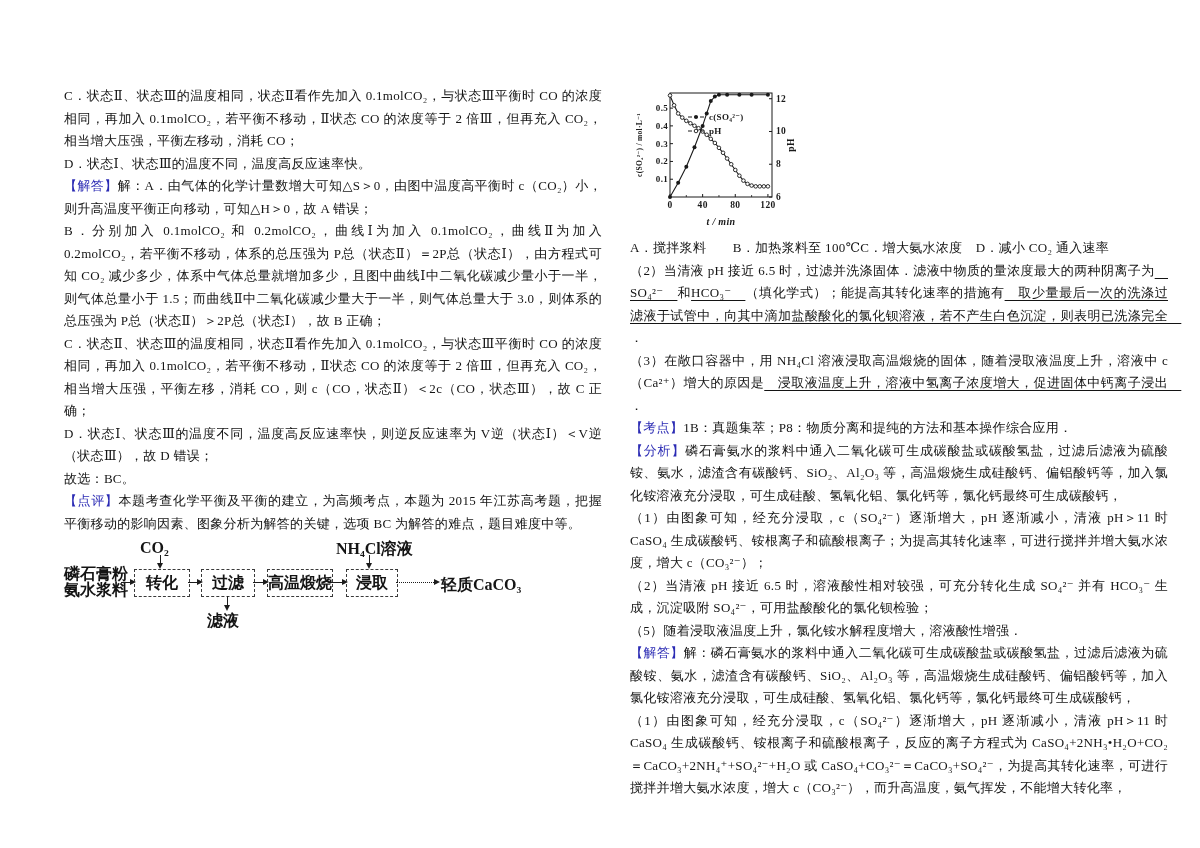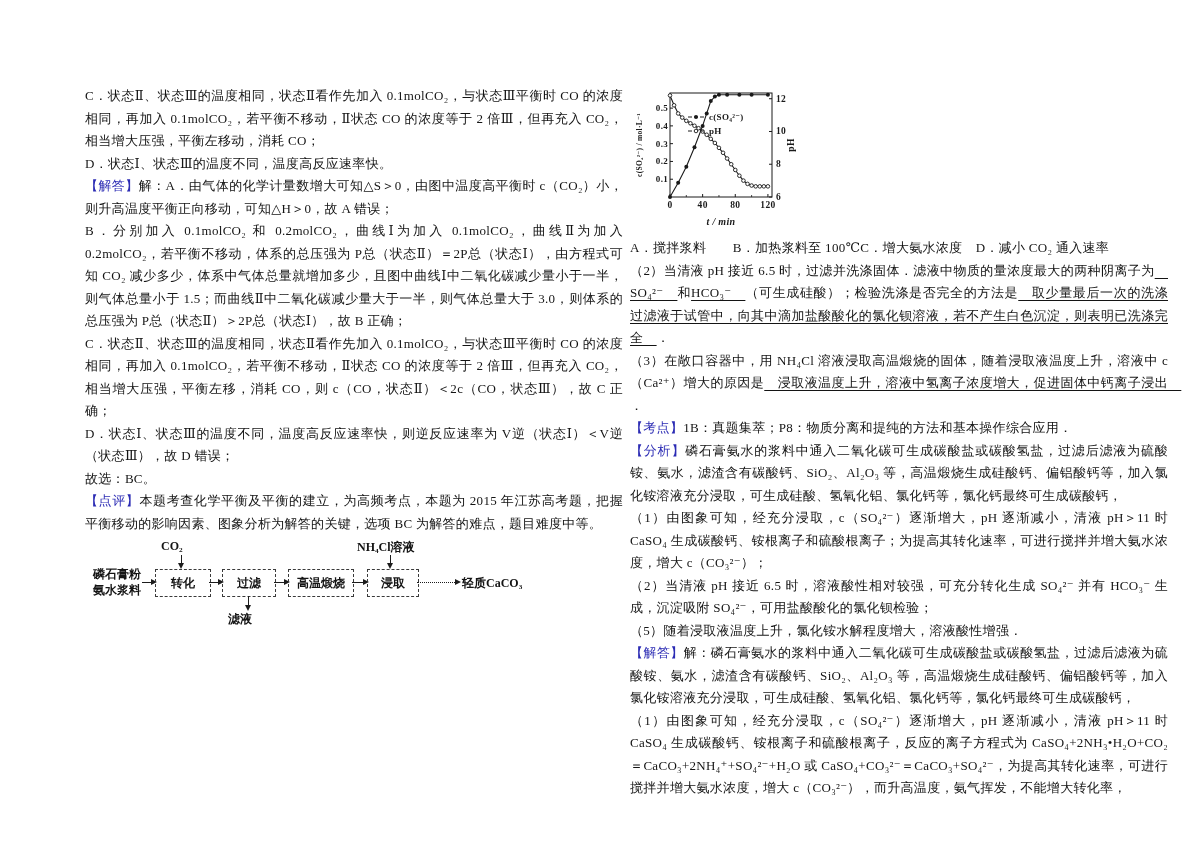--- a/index.html
+++ b/index.html
@@ -1,26 +1,26 @@
 <!DOCTYPE html>
 <html style="--label-blue: #2b2bb4;"><head>
 <meta charset="utf-8">
 <style>
   html,body{margin:0;padding:0;background:#ffffff;}
   .page{position:relative;width:1200px;height:848px;background:#fff;overflow:hidden;
         font-family:"Liberation Serif","DejaVu Serif",serif;color:#141414;}
   .col{position:absolute;top:85px;font-size:13px;text-align:justify;letter-spacing:.3px;}
-  .col-left{left:85px;width:538px;}
+  .col-left{left:64px;width:538px;}
   .col-right{left:630px;width:538px;}
   .col p{margin:0;line-height:22.5px;}
   .lbl{color:var(--label-blue,#2b2bb4);}
   .u{text-decoration:underline;text-underline-offset:3px;}
   .sec-heading{font-weight:bold;margin-top:2px;}
   
-  .flowchart{position:relative;height:96px;margin:4px 0 8px 0;font-size:12px;letter-spacing:0;}
+  .flowchart{position:relative;height:96px;margin:4px 0 8px 0;font-size:16px;letter-spacing:0;}
   .fc-box{position:absolute;height:26px;border:1px dashed #3a3a3a;display:flex;align-items:center;
           justify-content:center;font-weight:bold;}
   .fc-text{position:absolute;font-weight:bold;white-space:nowrap;}
   .ar-r{position:absolute;height:0;border-top:1.3px solid #1c1c1c;}
   .ar-r::after{content:"";position:absolute;right:-2px;top:-3.7px;width:0;height:0;
           border-left:6px solid #1c1c1c;border-top:3px solid transparent;border-bottom:3px solid transparent;}
   .ar-r.dotted{border-top-style:dotted;}
   .ar-d{position:absolute;width:0;border-left:1.3px solid #1c1c1c;}
   .ar-d::after{content:"";position:absolute;left:-3.7px;bottom:-2px;width:0;height:0;
           border-top:6px solid #1c1c1c;border-left:3px solid transparent;border-right:3px solid transparent;}
@@ -149,21 +149,21 @@
           <circle cx="135.92000000000002" cy="101.35433070866141" r="1.8" fill="#ffffff" stroke="#1a1a1a" stroke-width="0.9"></circle>
           <line x1="56" y1="32" x2="73" y2="32" stroke="#1a1a1a" stroke-width="1" stroke-dasharray="4,2"></line>
           <circle cx="64" cy="32" r="2" fill="#1a1a1a"></circle>
           <text x="77" y="35" text-anchor="start" font-size="9" font-family="&quot;Liberation Serif&quot;,&quot;DejaVu Serif&quot;,serif" font-weight="700" fill="#1a1a1a">c(SO₄²⁻)</text>
           <line x1="56" y1="46" x2="73" y2="46" stroke="#1a1a1a" stroke-width="1" stroke-dasharray="4,2"></line>
           <circle cx="64" cy="46" r="1.8" fill="#fff" stroke="#1a1a1a" stroke-width="0.9"></circle>
           <text x="77" y="49" text-anchor="start" font-size="9" font-family="&quot;Liberation Serif&quot;,&quot;DejaVu Serif&quot;,serif" font-weight="700" fill="#1a1a1a">pH</text>
         </svg>
     </div>
     <p>A．搅拌浆料　　B．加热浆料至 100℃C．增大氨水浓度　D．减小 CO₂ 通入速率</p>
-    <p><span>（2）当清液 pH 接近 6.5 时，过滤并洗涤固体．滤液中物质的量浓度最大的两种阴离子为</span><span class="u">　SO₄²⁻　</span><span>和</span><span class="u">HCO₃⁻　</span><span>（可生成硅酸）；检验洗涤是否完全的方法是</span><span class="u">　取少量最后一次的洗涤过滤液于试管中，向其中滴加盐酸酸化的氯化钡溶液，若不产生白色沉淀，则表明已洗涤完全　</span><span>．</span></p>
+    <p><span>（2）当清液 pH 接近 6.5 时，过滤并洗涤固体．滤液中物质的量浓度最大的两种阴离子为</span><span class="u">　SO₄²⁻　</span><span>和</span><span class="u">HCO₃⁻　</span><span>（填化学式）；能提高其转化速率的措施有</span><span class="u">　取少量最后一次的洗涤过滤液于试管中，向其中滴加盐酸酸化的氯化钡溶液，若不产生白色沉淀，则表明已洗涤完全　</span><span>．</span></p>
     <p><span>（3）在敞口容器中，用 NH₄Cl 溶液浸取高温煅烧的固体，随着浸取液温度上升，溶液中 c（Ca²⁺）增大的原因是</span><span class="u">　浸取液温度上升，溶液中氢离子浓度增大，促进固体中钙离子浸出　</span><span>．</span></p>
     <p><span class="lbl">【考点】</span><span>1B：真题集萃；P8：物质分离和提纯的方法和基本操作综合应用．</span></p>
     <p><span class="lbl">【分析】</span><span>磷石膏氨水的浆料中通入二氧化碳可生成碳酸盐或碳酸氢盐，过滤后滤液为硫酸铵、氨水，滤渣含有碳酸钙、SiO₂、Al₂O₃ 等，高温煅烧生成硅酸钙、偏铝酸钙等，加入氯化铵溶液充分浸取，可生成硅酸、氢氧化铝、氯化钙等，氯化钙最终可生成碳酸钙，</span></p>
     <p>（1）由图象可知，经充分浸取，c（SO₄²⁻）逐渐增大，pH 逐渐减小，清液 pH＞11 时 CaSO₄ 生成碳酸钙、铵根离子和硫酸根离子；为提高其转化速率，可进行搅拌并增大氨水浓度，增大 c（CO₃²⁻）；</p>
     <p>（2）当清液 pH 接近 6.5 时，溶液酸性相对较强，可充分转化生成 SO₄²⁻ 并有 HCO₃⁻ 生成，沉淀吸附 SO₄²⁻，可用盐酸酸化的氯化钡检验；</p>
     <p>（5）随着浸取液温度上升，氯化铵水解程度增大，溶液酸性增强．</p>
     <p><span class="lbl">【解答】</span><span>解：磷石膏氨水的浆料中通入二氧化碳可生成碳酸盐或碳酸氢盐，过滤后滤液为硫酸铵、氨水，滤渣含有碳酸钙、SiO₂、Al₂O₃ 等，高温煅烧生成硅酸钙、偏铝酸钙等，加入氯化铵溶液充分浸取，可生成硅酸、氢氧化铝、氯化钙等，氯化钙最终可生成碳酸钙，</span></p>
     <p>（1）由图象可知，经充分浸取，c（SO₄²⁻）逐渐增大，pH 逐渐减小，清液 pH＞11 时 CaSO₄ 生成碳酸钙、铵根离子和硫酸根离子，反应的离子方程式为 CaSO₄+2NH₃•H₂O+CO₂＝CaCO₃+2NH₄⁺+SO₄²⁻+H₂O 或 CaSO₄+CO₃²⁻＝CaCO₃+SO₄²⁻，为提高其转化速率，可进行搅拌并增大氨水浓度，增大 c（CO₃²⁻），而升高温度，氨气挥发，不能增大转化率，</p>
   </div>
 

